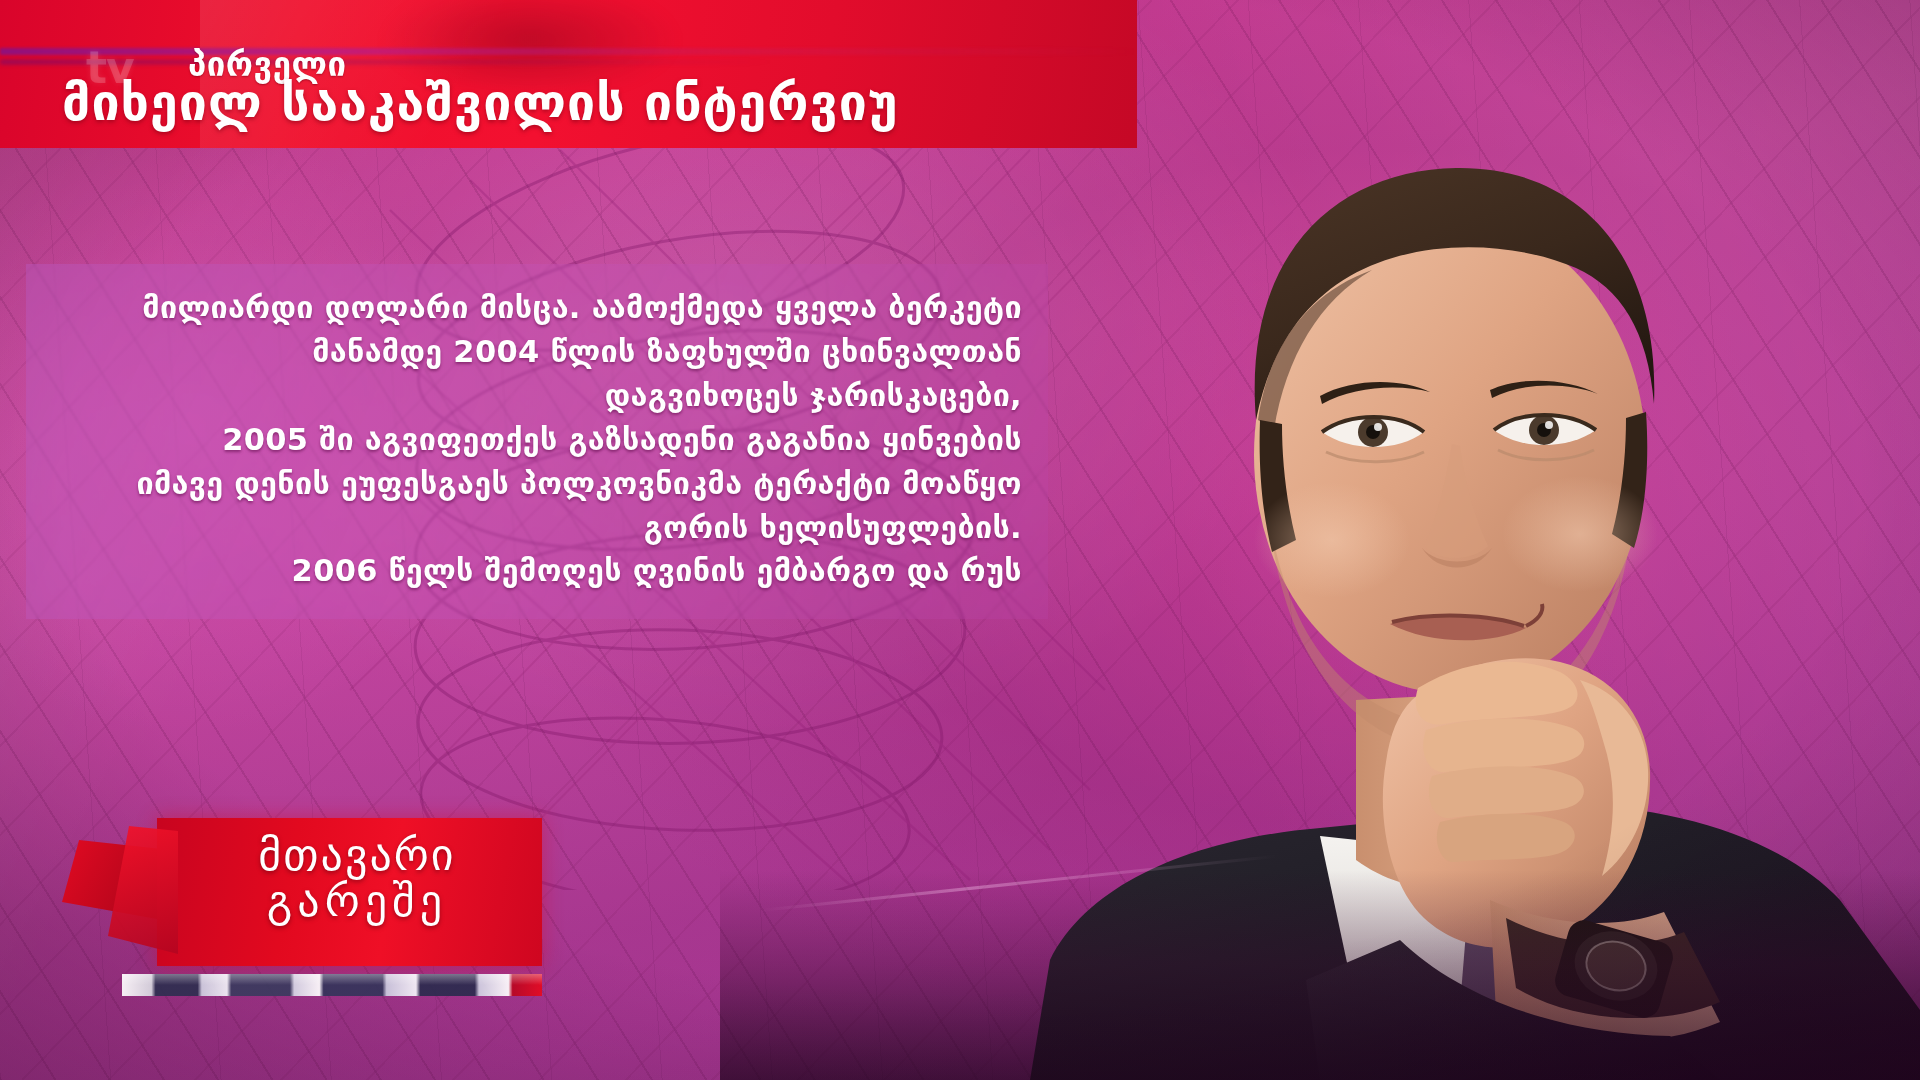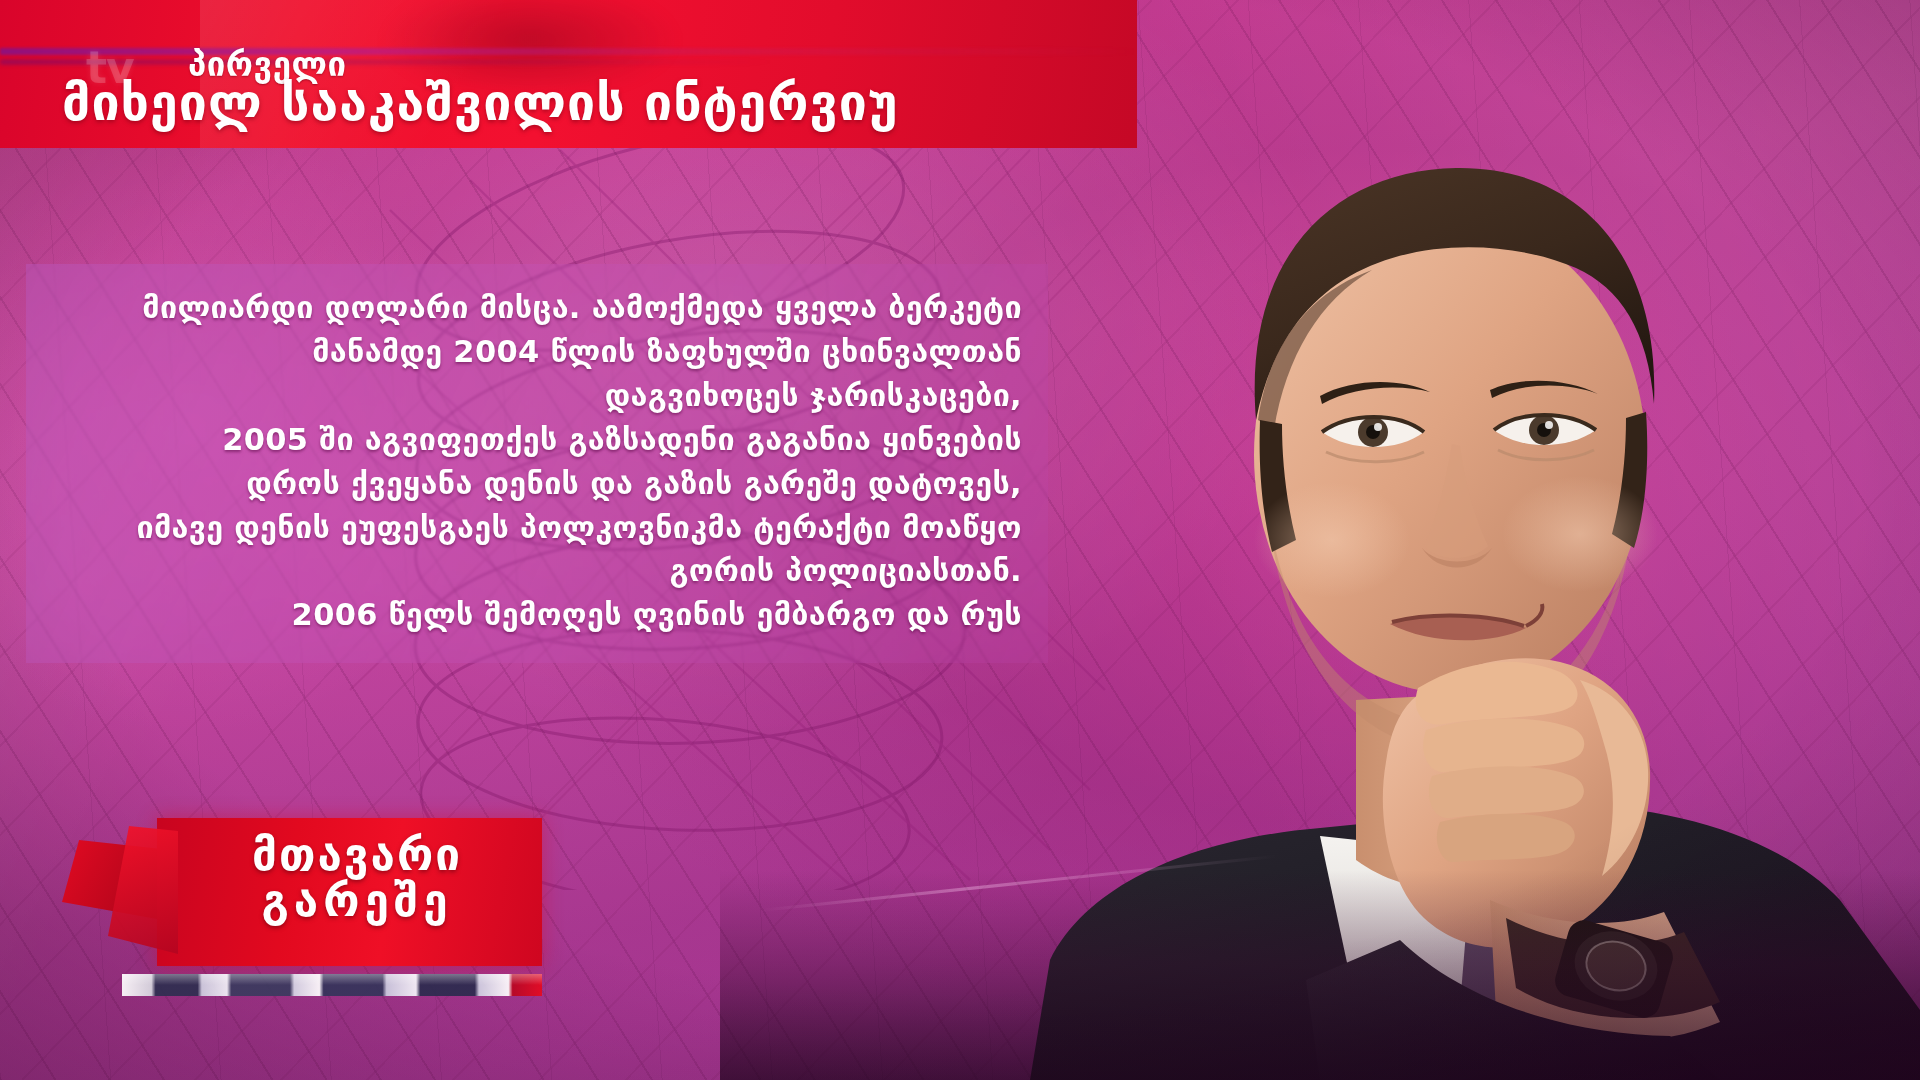--- a/index.html
+++ b/index.html
@@ -180,21 +180,21 @@
     clip-path:polygon(30% 0%, 100% 4%, 100% 100%, 0% 86%);
     opacity:.92;
   }
   .bug-text {
     position:absolute;
     left:110px; top:14px;
     width:370px;
     text-align:center;
     color:#ffffff;
     font-size:44px;
-    font-weight:700;
+    font-weight:400;
     line-height:1.04;
     letter-spacing:2px;
     text-shadow:0 2px 4px rgba(100,0,15,0.6);
   }
   .bug-text .l2 { letter-spacing:5px; }
   .bug-bar {
     position:absolute;
     left:60px; top:156px;
     width:420px; height:22px;
     background:linear-gradient(90deg,
@@ -376,23 +376,22 @@
     <div class="hdr-logo-ghost">tv</div>
     <div class="hdr-kicker">პირველი</div>
     <div class="hdr-title">მიხეილ სააკაშვილის ინტერვიუ</div>
   </div>
 
   <div class="text-panel">
     <div class="text-line">მილიარდი დოლარი მისცა. აამოქმედა ყველა ბერკეტი</div>
     <div class="text-line">მანამდე 2004 წლის ზაფხულში ცხინვალთან</div>
     <div class="text-line">დაგვიხოცეს ჯარისკაცები,</div>
     <div class="text-line">2005 ში აგვიფეთქეს გაზსადენი გაგანია ყინვების</div>
-    <div class="text-line">დროს ქვეყანა დენის და გაზის გარეშე დატოვეს,</div>
     <div class="text-line">იმავე დენის ეუფესგაეს პოლკოვნიკმა ტერაქტი მოაწყო</div>
-    <div class="text-line">გორის პოლიციასთან.</div>
+    <div class="text-line">გორის ხელისუფლების.</div>
     <div class="text-line">2006 წელს შემოღეს ღვინის ემბარგო და რუს</div>
   </div>
 
   <div class="bug">
     <div class="bug-red"></div>
     <div class="bug-shard-1"></div>
     <div class="bug-shard-2"></div>
     <div class="bug-text">
       <div class="l1">მთავარი</div>
       <div class="l2">გარეშე</div>

